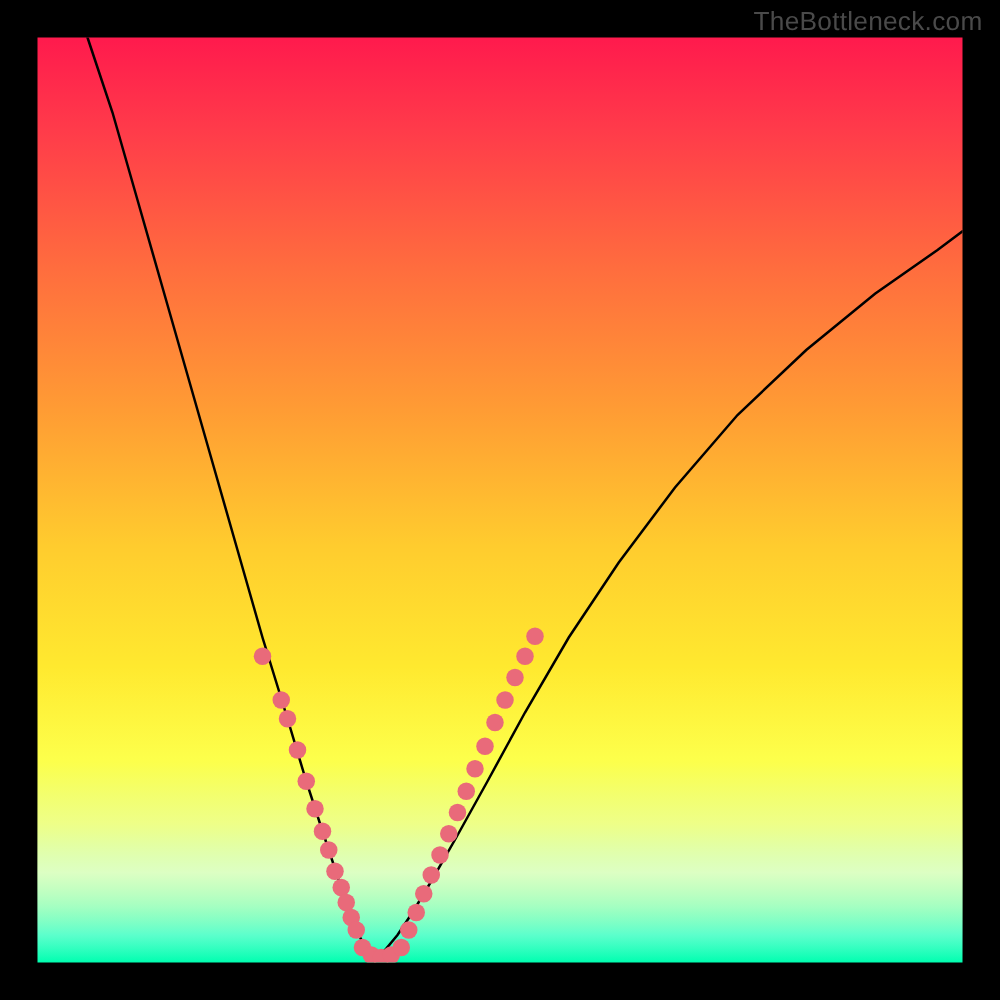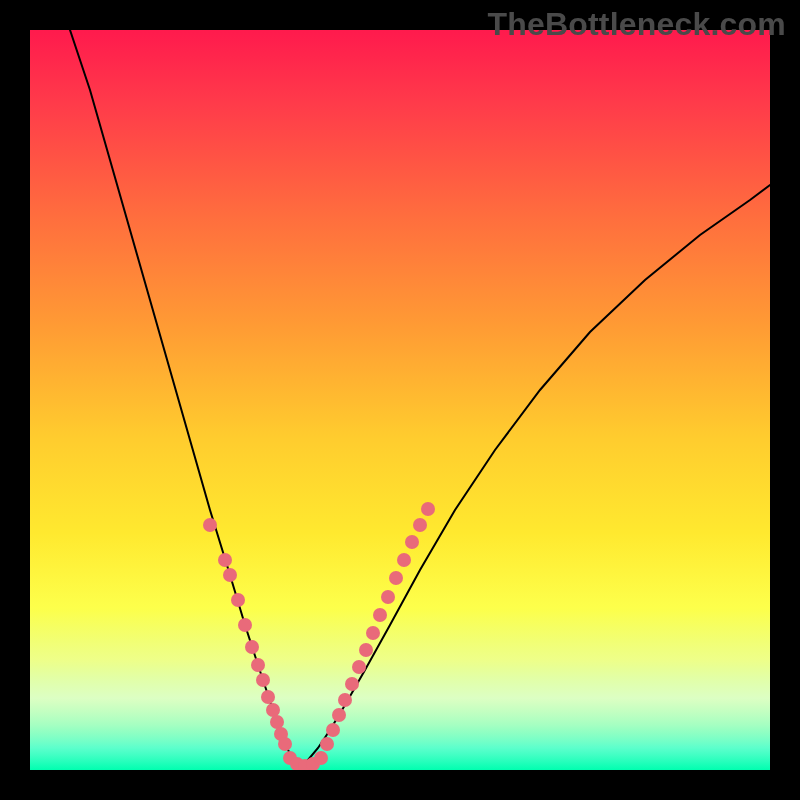--- a/index.html
+++ b/index.html
@@ -50,22 +50,22 @@
       rgba(220,255,220,0.35) 75%,
       rgba(200,255,220,0) 100%
     );
     pointer-events: none;
   }
   .watermark {
     position: absolute;
     top: 6px;
     right: 14px;
     color: #4a4a4a;
-    font-size: 32px;
-    font-weight: 700;
+    font-size: 21px;
+    font-weight: 400;
     letter-spacing: 0.2px;
     pointer-events: none;
   }
   svg.curves {
     position: absolute;
     inset: 0;
     width: 100%;
     height: 100%;
   }
 </style>

